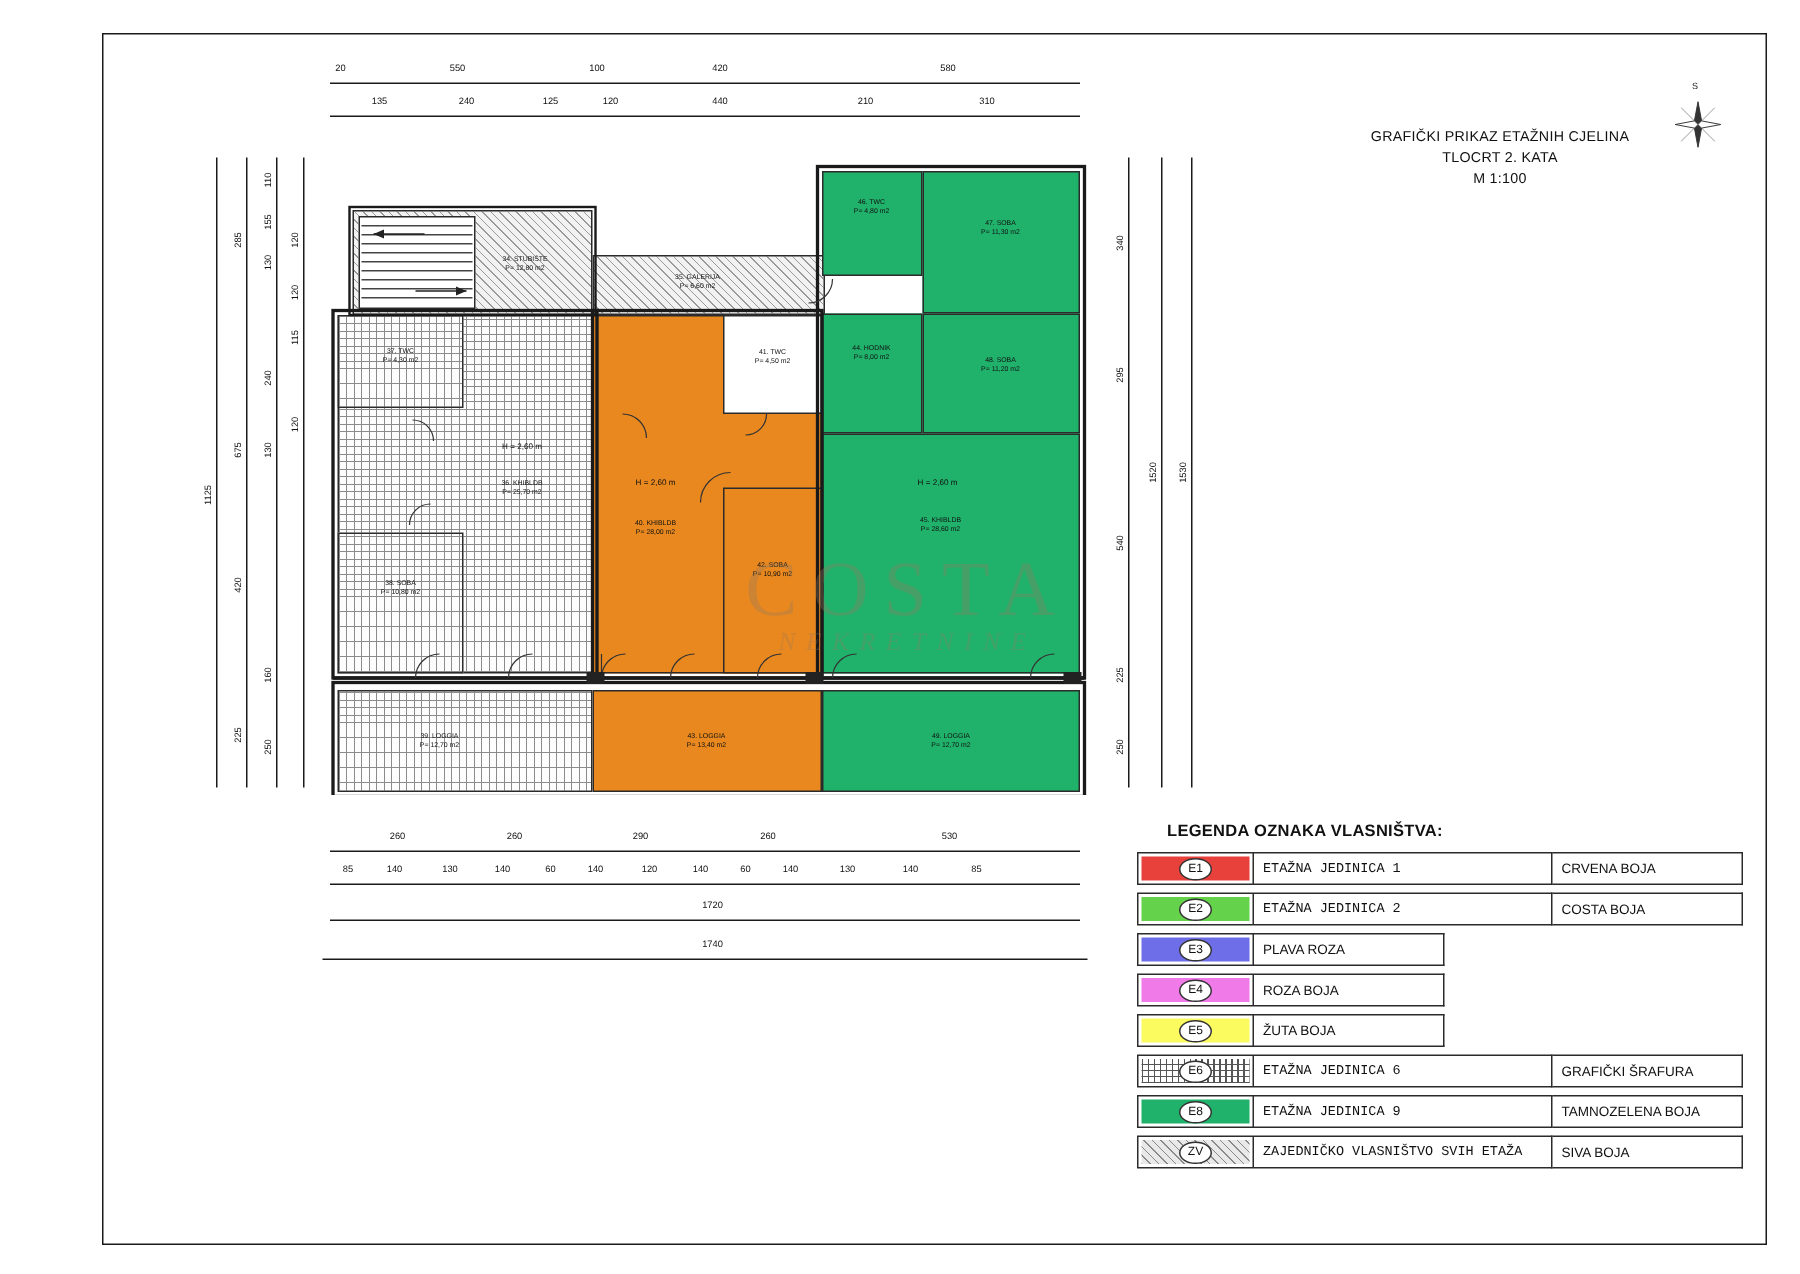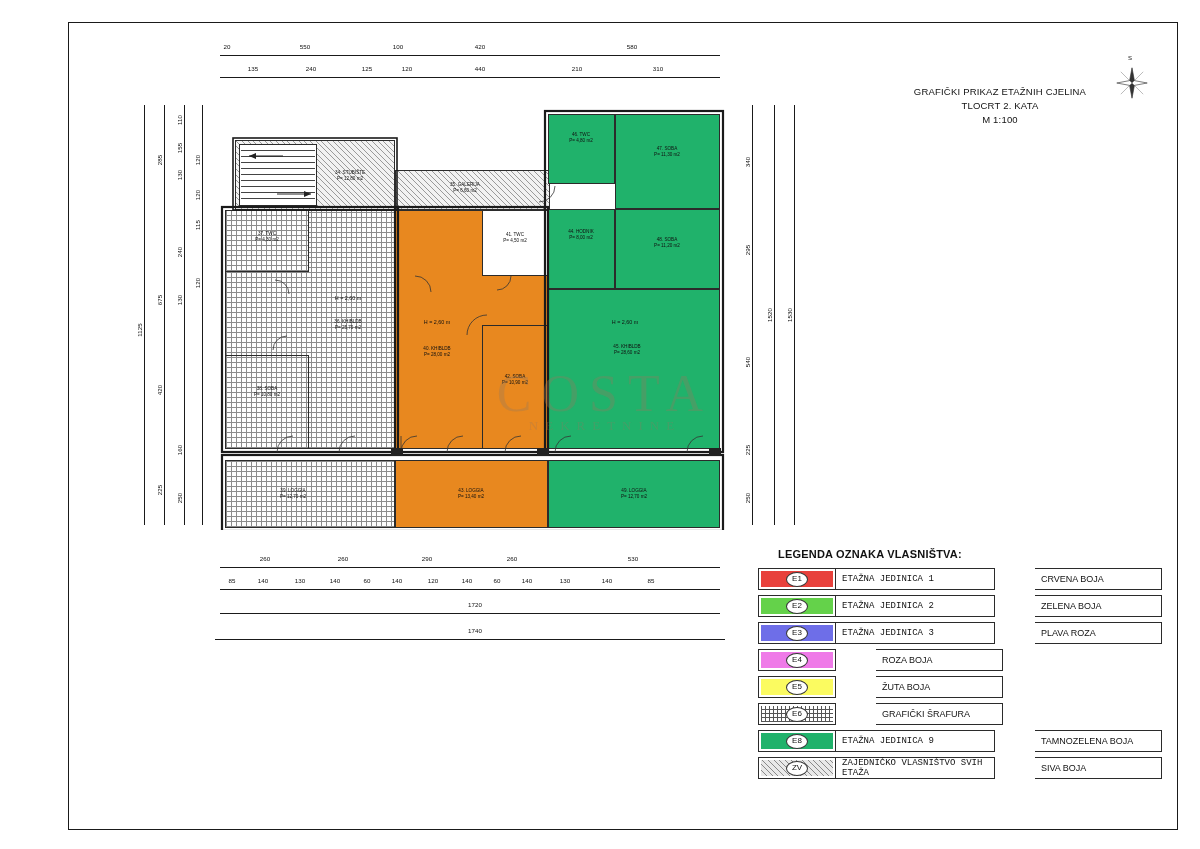--- a/index.html
+++ b/index.html
@@ -41,30 +41,30 @@
   
   .dimline{position:absolute;background:#1a1a1a;}
   .dimh{height:1px;}
   .dimv{width:1px;}
   .dnum{position:absolute;font-size:6.2px;color:#111;transform:translate(-50%,-50%);white-space:nowrap;}
   .dnumv{position:absolute;font-size:6.2px;color:#111;transform:translate(-50%,-50%) rotate(-90deg);white-space:nowrap;}
 
   
   .wm{position:absolute;left:440px;top:370px;width:330px;text-align:center;pointer-events:none;}
   .wm .t1{font-family:"Liberation Serif",serif;font-size:52px;letter-spacing:10px;color:rgba(150,120,95,0.33);line-height:48px;}
-  .wm .t2{font-family:"Liberation Serif",serif;font-size:13px;letter-spacing:7px;color:rgba(150,120,95,0.30);}
+  .wm .t2{font-family:"Liberation Serif",serif;font-size:17px;letter-spacing:7px;color:rgba(150,120,95,0.30);font-style:italic;}
 
   
   .legend-title{position:absolute;left:778px;top:548px;font-size:11px;font-weight:bold;letter-spacing:.2px;}
   .legend{position:absolute;left:758px;top:568px;width:404px;}
   .lrow{display:flex;align-items:stretch;height:22px;margin-bottom:5px;}
   .lswatch{width:76px;border:1px solid #2b2b2b;display:flex;align-items:center;justify-content:center;position:relative;background:#fff;}
   .lcode{font-size:8px;border:1px solid #333;border-radius:50%;width:20px;height:13px;display:flex;align-items:center;justify-content:center;background:#fff;line-height:1;}
   .lname{flex:1;border:1px solid #2b2b2b;border-left:none;display:flex;align-items:center;padding-left:6px;font-size:9px;font-family:Liberation Mono, monospace;}
-  .lcolor{width:120px;border:1px solid #2b2b2b;border-left:none;display:flex;align-items:center;padding-left:6px;font-size:9px;margin-left:40px;}
+  .lcolor{width:120px;border:1px solid #2b2b2b;border-left:none;display:flex;align-items:center;padding-left:6px;font-size:9px;}
   .sw-red{background:#e8413c;}
   .sw-green{background:#64d24a;}
   .sw-blue{background:#6e6ee8;}
   .sw-pink{background:#ef7ae8;}
   .sw-yellow{background:#fbfb60;}
   .sw-grid{background-color:#fff;background-image:repeating-linear-gradient(0deg,#555 0 0.7px,transparent 0.7px 4px),repeating-linear-gradient(90deg,#555 0 0.7px,transparent 0.7px 4px);}
   .sw-orange{background:#e8881f;}
   .sw-dgreen{background:#20b26b;}
   .sw-gray{background-color:#e9e9e9;background-image:repeating-linear-gradient(45deg,#8a8a8a 0 0.7px,transparent 0.7px 4px);}
   .lswatch .inner{position:absolute;left:2px;top:2px;right:2px;bottom:2px;}
@@ -354,29 +354,28 @@
       <div class="lname">ETAŽNA JEDINICA 1</div>
       <div class="lcolor">CRVENA BOJA</div>
     </div>
 
     <div class="lrow">
       <div class="lswatch">
           <div class="inner sw-green"></div>
           <div class="lcode">E2</div>
         </div>
       <div class="lname">ETAŽNA JEDINICA 2</div>
-      <div class="lcolor">ZELENA BOJA</div>
+      <div class="lcolor">COSTA BOJA</div>
     </div>
 
     <div class="lrow">
       <div class="lswatch">
           <div class="inner sw-blue"></div>
           <div class="lcode">E3</div>
         </div>
-      <div class="lname">ETAŽNA JEDINICA 3</div>
       <div class="lcolor">PLAVA ROZA</div>
     </div>
 
     <div class="lrow">
       <div class="lswatch">
           <div class="inner sw-pink"></div>
           <div class="lcode">E4</div>
         </div>
       <div class="lcolor">ROZA BOJA</div>
     </div>
@@ -387,20 +386,21 @@
           <div class="lcode">E5</div>
         </div>
       <div class="lcolor">ŽUTA BOJA</div>
     </div>
 
     <div class="lrow">
       <div class="lswatch">
           <div class="inner sw-grid"></div>
           <div class="lcode">E6</div>
         </div>
+      <div class="lname">ETAŽNA JEDINICA 6</div>
       <div class="lcolor">GRAFIČKI ŠRAFURA</div>
     </div>
 
 
     <div class="lrow">
       <div class="lswatch">
           <div class="inner sw-dgreen"></div>
           <div class="lcode">E8</div>
         </div>
       <div class="lname">ETAŽNA JEDINICA 9</div>

